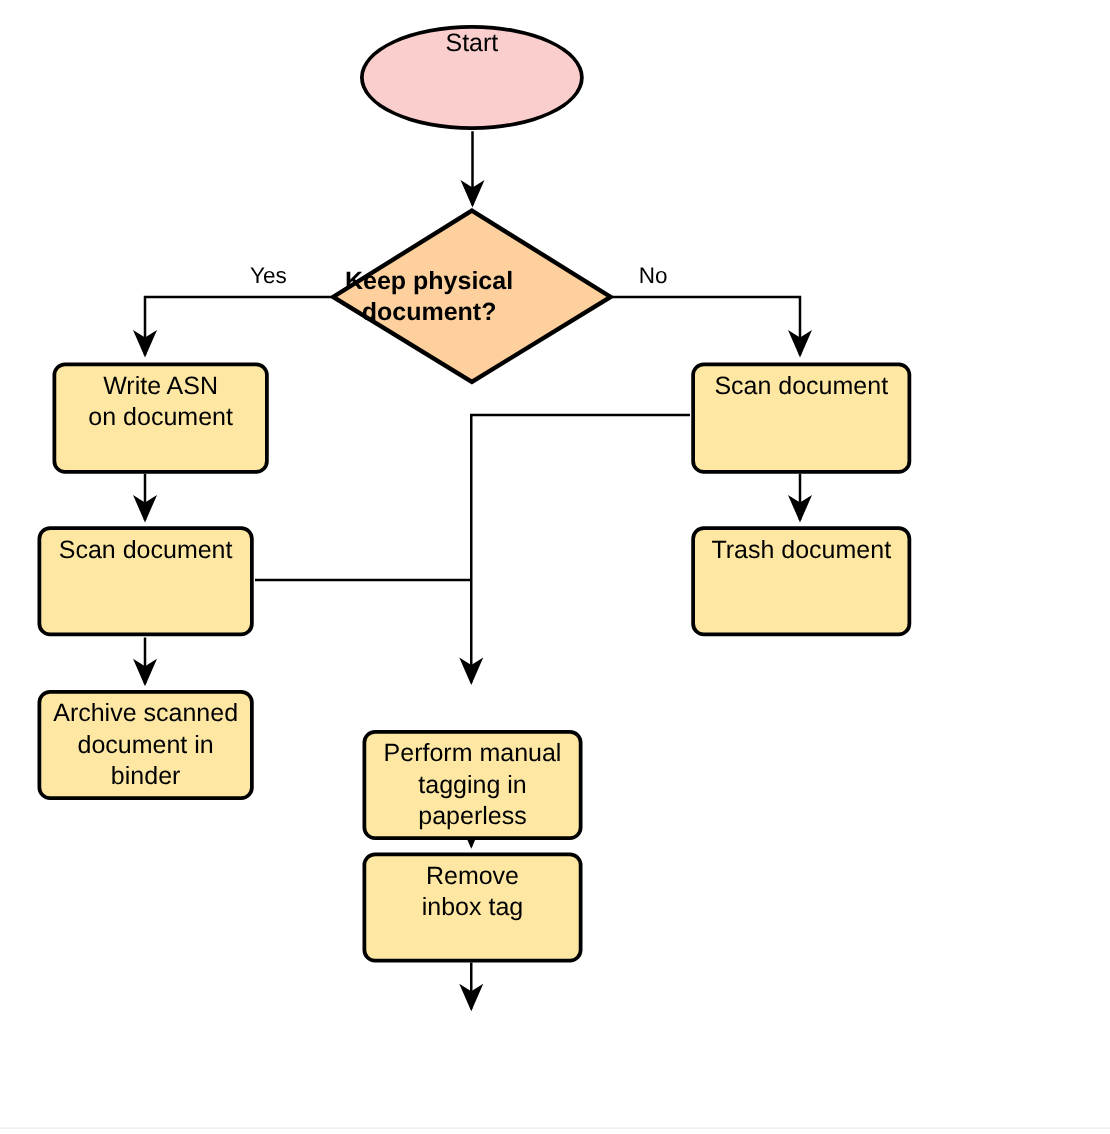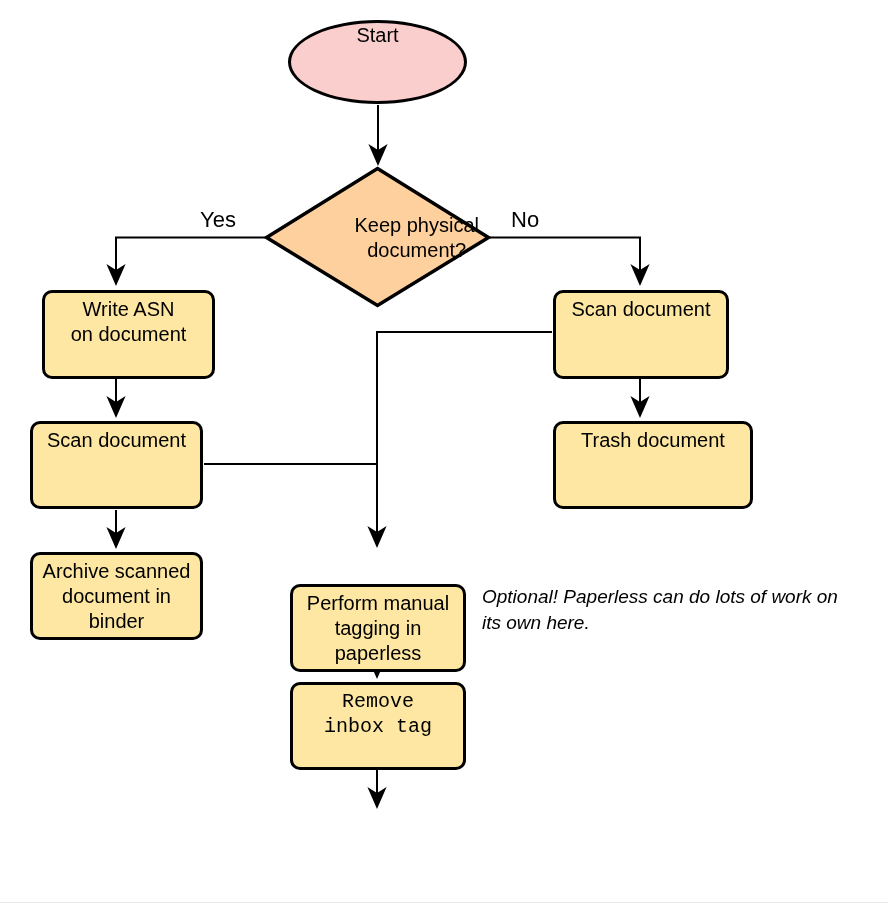--- a/index.html
+++ b/index.html
@@ -44,29 +44,30 @@
   .process {
     background: var(--process-fill);
     border: 3px solid var(--stroke);
     border-radius: 10px;
     padding: 4px;
   }
   .decision-label {
     position: absolute;
     display: flex;
     align-items: center;
-    justify-content: flex-end;
+    justify-content: flex-start;
     text-align: center;
     font-size: 20px;
     line-height: 25px;
     white-space: pre-line;
+    font-weight: bold;
   }
   .edge-label {
     position: absolute;
-    font-size: 22px;
+    font-size: 18px;
     line-height: 22px;
     background: #ffffff;
     padding: 0 2px;
   }
   .note {
     position: absolute;
     font-size: 19px;
     line-height: 26px;
     font-style: italic;
     white-space: pre-line;
@@ -124,39 +125,37 @@
   </div>
 
   <div class="node process" style="left:553px; top:290px; width:176px; height:89px;">
     <span>Scan document</span>
   </div>
 
   <div class="node process" style="left:30px; top:421px; width:173px; height:88px;">
     <span>Scan document</span>
   </div>
 
-  <div class="node process" style="left:553px; top:421px; width:200px; height:88px;">
+  <div class="node process" style="left:553px; top:421px; width:176px; height:88px;">
     <span>Trash document</span>
   </div>
 
   <div class="node process" style="left:30px; top:552px; width:173px; height:88px;">
     <span>Archive scanned
 document in
 binder</span>
   </div>
 
   <div class="node process" style="left:290px; top:552px; width:176px; height:88px;margin-top:32px;">
     <span>Perform manual
 tagging in
 paperless</span>
   </div>
 
-  <div class="note" style="left:482px; top:584px; width:406px;">Optional! Paperless can do lots of work on
-its own here.</div>
 
-  <div class="node process" style="left:290px; top:682px; width:176px; height:88px;font-family:Liberation Mono, monospace;">
+  <div class="node process" style="left:290px; top:682px; width:176px; height:88px;">
     <span>Remove
 inbox tag</span>
   </div>
 
 
   <div class="bottom-hairline"></div>
 </div>
 
 </body></html>

